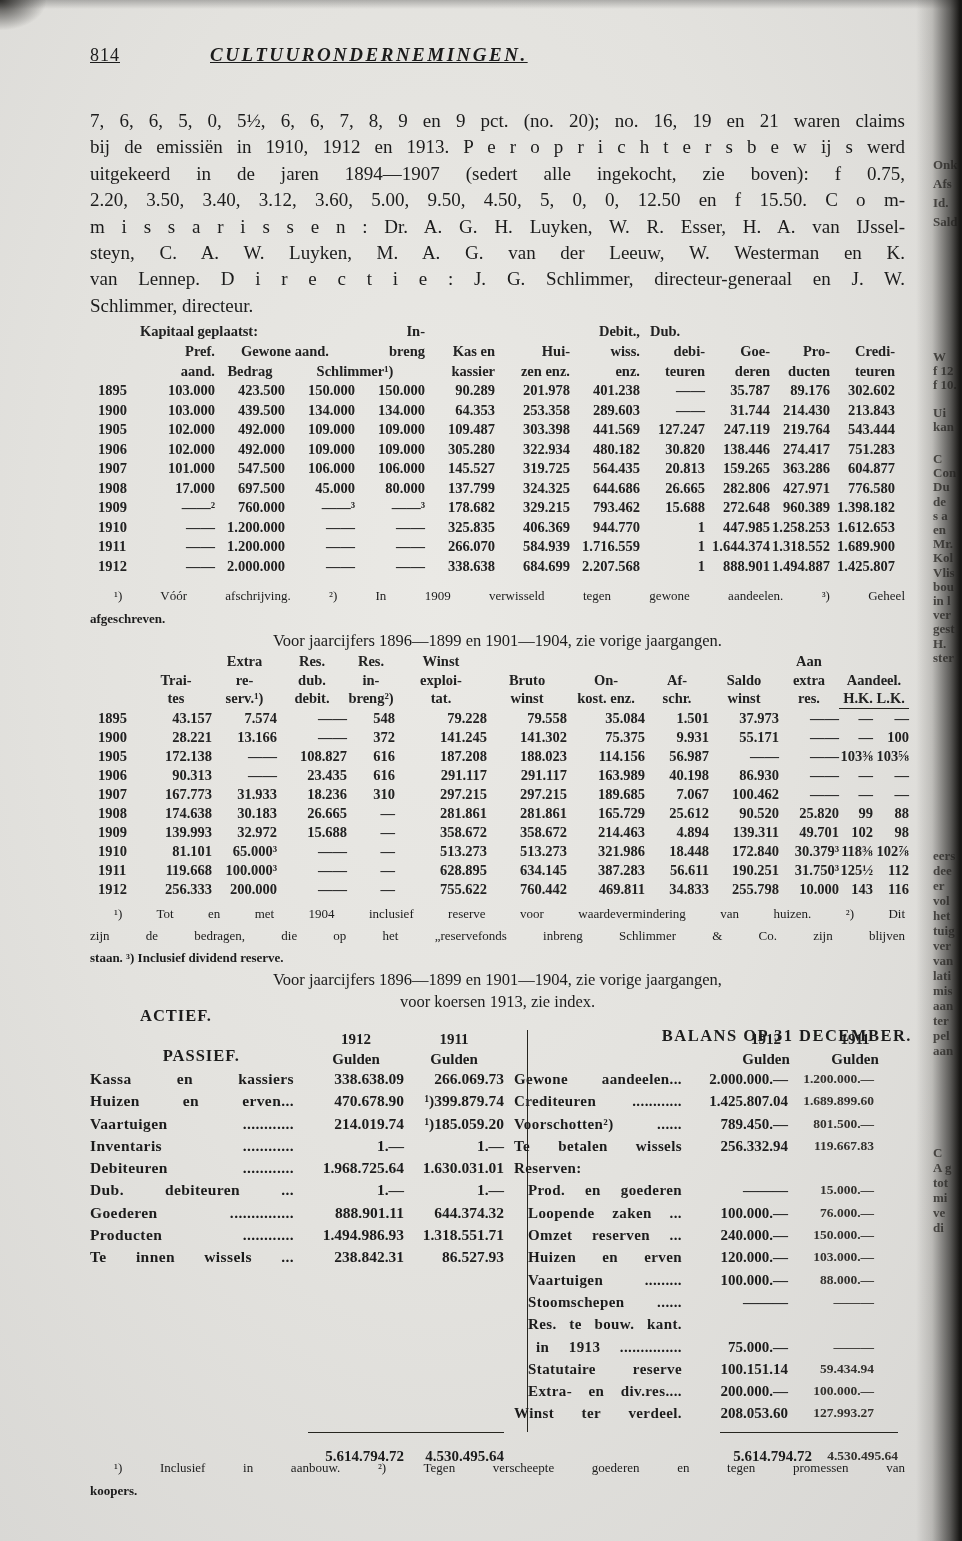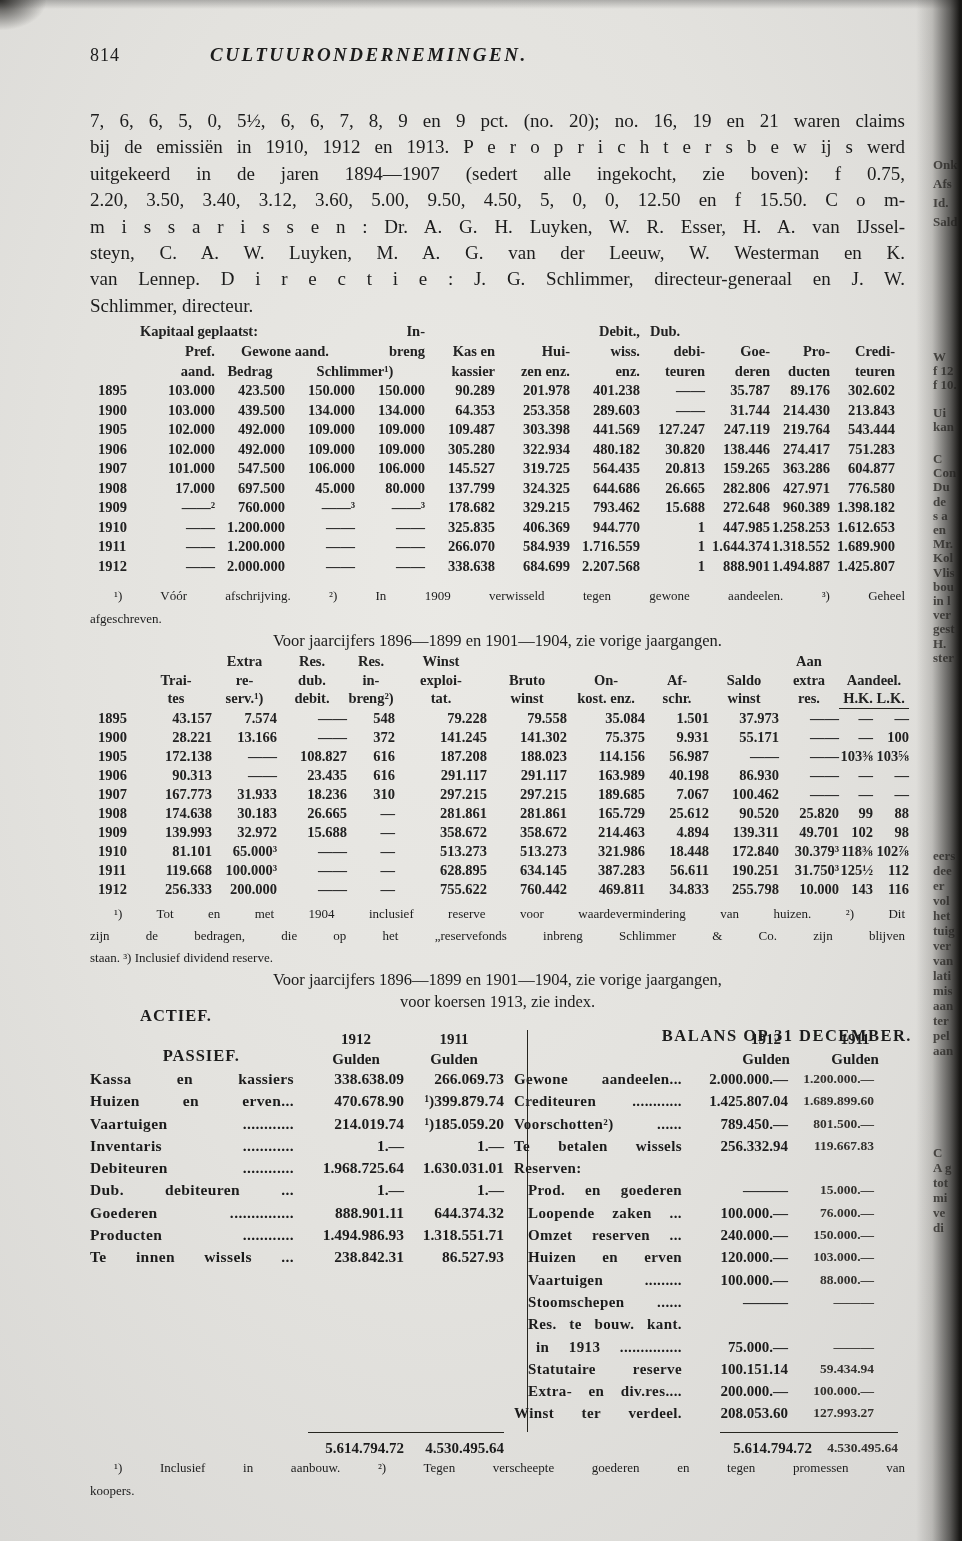--- a/index.html
+++ b/index.html
@@ -6,42 +6,42 @@
   .page{position:relative;width:962px;height:1541px;overflow:hidden;
     background:radial-gradient(ellipse at 45% 38%, #eae9e5 0%, #e3e2de 50%, #d7d6d3 100%);
     font-family:"Liberation Serif","DejaVu Serif",serif;color:#1c1c1c;}
   .edge-dark{position:absolute;top:0;right:0;width:46px;height:100%;
     background:linear-gradient(to right,rgba(90,88,84,0) 0%,rgba(90,88,84,.25) 35%,rgba(45,44,42,.75) 75%,#181715 95%);}
   .top-dark{position:absolute;top:0;left:0;width:100%;height:9px;
     background:linear-gradient(to bottom,rgba(70,70,70,.35),rgba(70,70,70,0));}
   .corner{position:absolute;top:0;left:0;width:46px;height:30px;
     background:radial-gradient(ellipse at 0% 0%,rgba(25,24,22,.85),rgba(25,24,22,0) 72%);}
   .content{position:absolute;left:90px;top:44px;width:815px;}
-  .hdr{display:flex;align-items:baseline;height:30px;}
+  .hdr{display:flex;align-items:baseline;height:30px;text-decoration:underline;}
   .pagenum{width:120px;font-size:18px;letter-spacing:1px;}
   .ptitle{flex:1;text-align:left;font-style:italic;font-weight:700;font-size:19px;letter-spacing:2.5px;}
   .intro{margin-top:34px;font-size:19px;}
   .jline{line-height:26.4px;text-align:justify;text-align-last:justify;}
   .jlast{line-height:26.4px;text-align:left;}
   .t1row,.t1h{display:grid;grid-template-columns:50px 75px 70px 70px 70px 70px 75px 70px 65px 65px 60px 65px;
     font-size:14.5px;font-weight:700;color:#222;}
   .t1h{line-height:20px;}
   .t1row{line-height:19.5px;}
   .t1row span,.t1h span{text-align:right;white-space:nowrap;}
   .t1row .yr{text-align:left;padding-left:8px;}
   .t2row,.t2h{display:grid;grid-template-columns:50px 72px 65px 70px 48px 92px 80px 78px 64px 70px 60px 34px 36px;
     font-size:14.5px;font-weight:700;color:#222;}
   .t2h{line-height:18.6px;}
   .t2row{line-height:19px;}
   .t2row span,.t2h span{text-align:right;white-space:nowrap;}
   .t2row .yr{text-align:left;padding-left:8px;}
   .note{font-size:13px;}
   .note .n1{line-height:23px;text-align:justify;text-align-last:justify;padding-left:24px;}
   .note .n1b{line-height:23px;text-align:justify;text-align-last:justify;}
-  .note .n2{line-height:23px;font-weight:400;}
+  .note .n2{line-height:23px;font-weight:700;}
   .nsmall .n1,.nsmall .n1b,.nsmall .n2{line-height:22px;}
   .ctr{text-align:center !important;}
   .lft{text-align:left !important;}
   .seeline{font-size:16.5px;line-height:22px;text-align:center;}
   .balance{position:absolute;left:90px;top:1002px;width:822px;height:480px;font-weight:700;}
   .bal-head{position:absolute;top:4px;left:0;width:100%;display:flex;font-size:16.5px;flex-direction:column;}
   .bal-actief{width:220px;padding-left:50px;letter-spacing:1px;}
   .bal-title{flex:1;text-align:right;letter-spacing:1.5px;font-size:16.5px;}
   .bal-passief{width:150px;text-align:right;letter-spacing:1px;padding-right:8px;}
   .bl{position:absolute;left:0;top:66px;width:414px;}
@@ -55,21 +55,21 @@
   .ind2{padding-left:22px;}
   .bal-yrs{position:absolute;top:26px;left:0;width:100%;}
   .bal-gld{position:absolute;top:46px;left:0;width:100%;}
   .bal-yrs .bl-row,.bal-gld .bl-row{position:absolute;left:0;top:0;width:414px;}
   .bal-yrs .br-row,.bal-gld .br-row{position:absolute;left:448px;top:0;width:360px;}
   .bal-yrs span,.bal-gld span{text-align:center !important;font-size:15px;}
   .bal-div{position:absolute;left:437px;top:28px;height:402px;border-left:1.6px solid #26251f;}
   .totals{position:absolute;top:430px;left:0;width:100%;}
   .totals .bl-row{position:absolute;left:0;top:0;width:414px;}
   .totals .br-row{position:absolute;left:448px;top:0;width:360px;}
-  .totals .num{border-top:1.6px solid #26251f;padding-top:4px;font-size:15px;}
+  .totals .num{border-top:1.6px solid #26251f;padding-top:12px;font-size:15px;}
   .note3{position:absolute;left:90px;top:1456px;width:815px;}
   .edgeblk{position:absolute;left:933px;width:30px;font-size:13px;font-weight:700;color:#44423f;
     white-space:pre-line;overflow:hidden;}
 </style>
 </head>
 <body>
 
 <div class="page">
   <div class="top-dark"></div>
   <div class="corner"></div>

